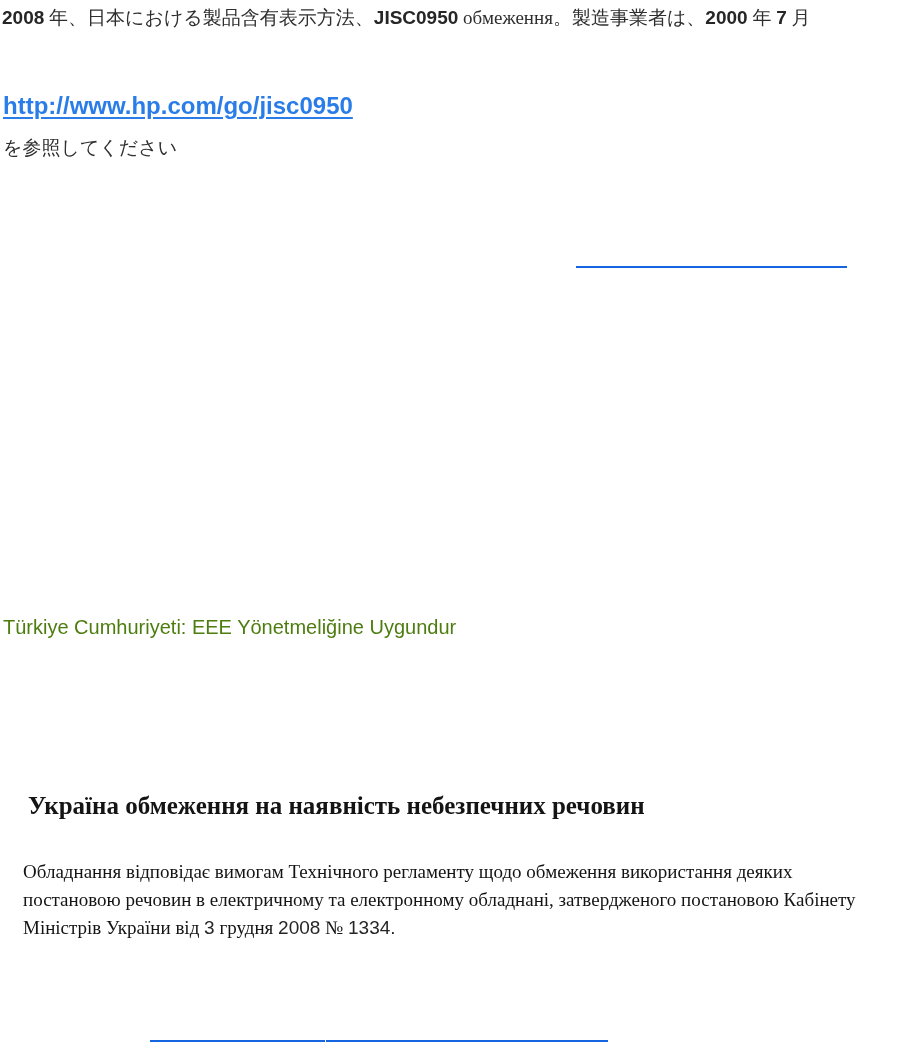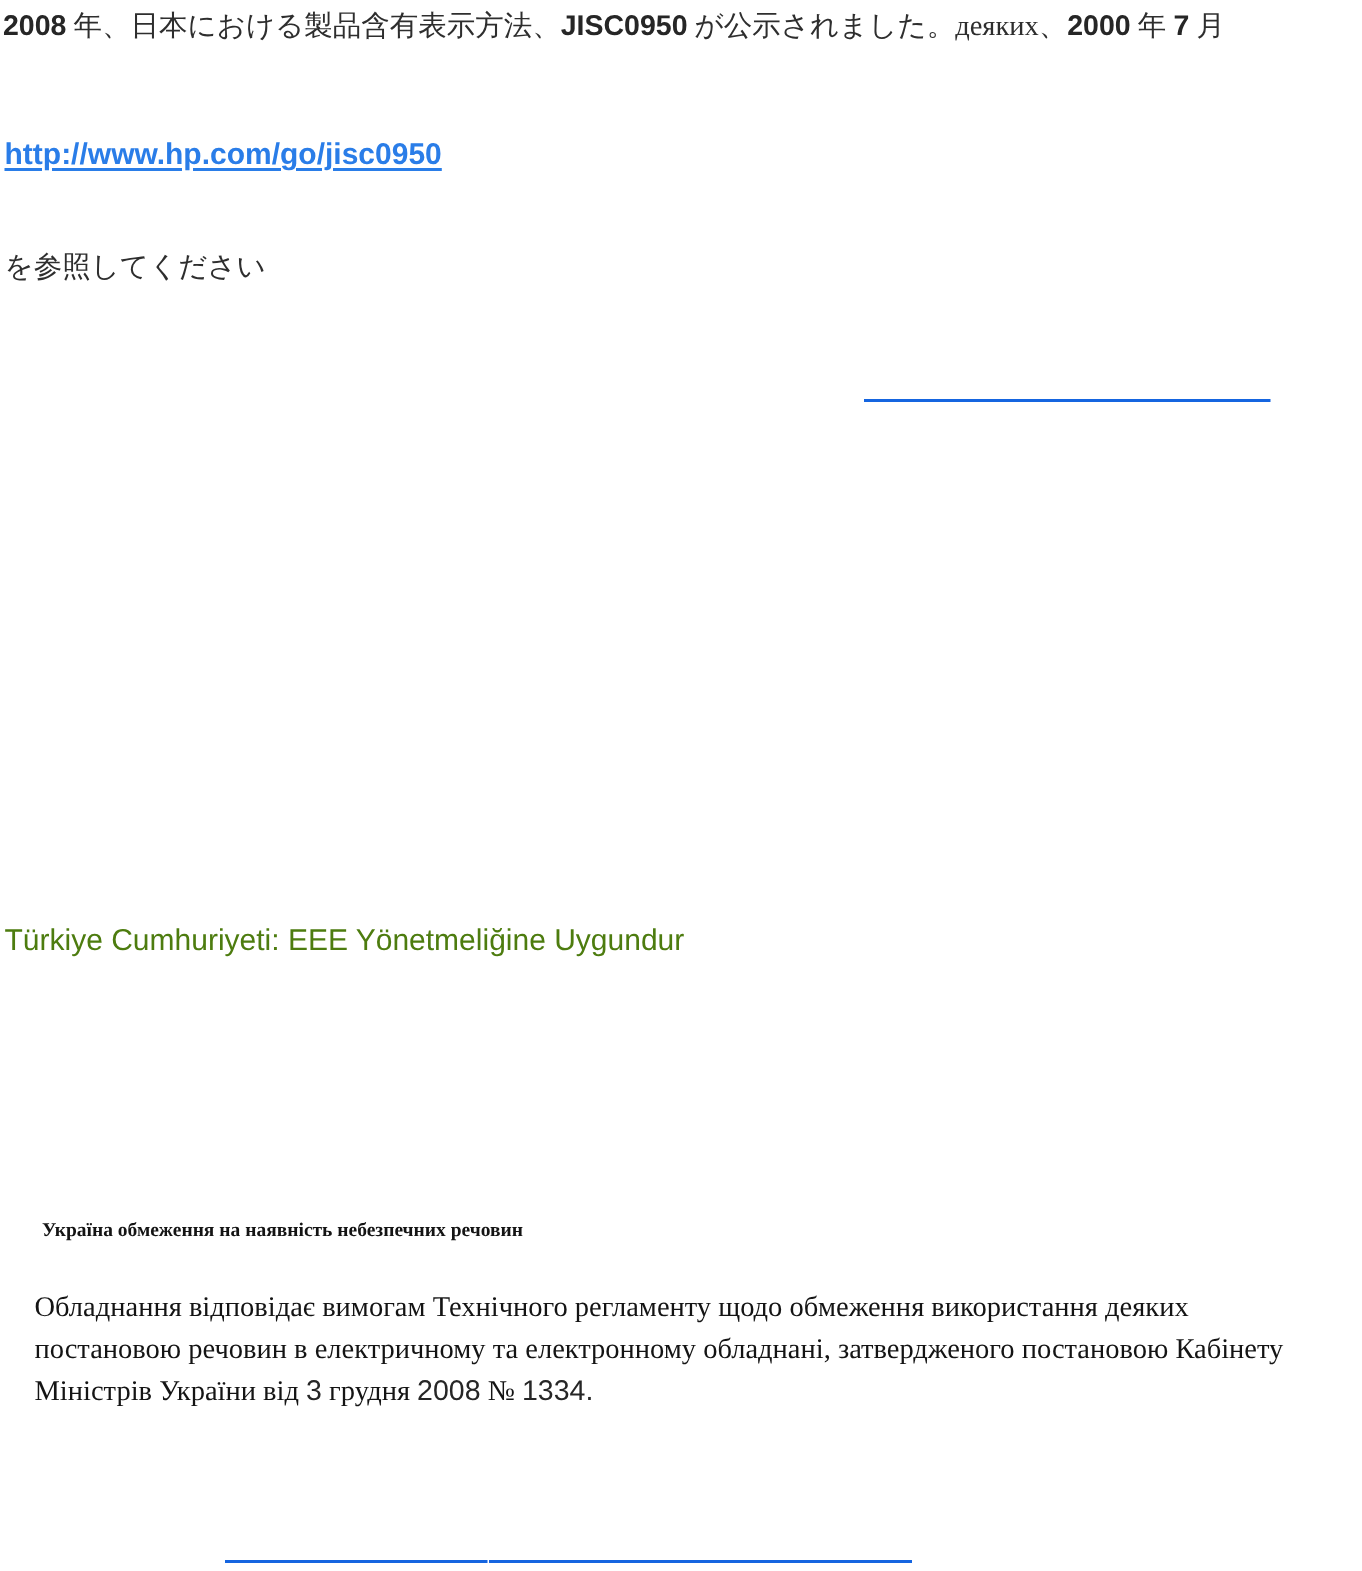--- a/index.html
+++ b/index.html
@@ -23,32 +23,31 @@
   }
   .jp-line { white-space: nowrap; }
   .num-sans {
     font-family: "Liberation Sans", sans-serif;
     font-weight: 700;
     color: #262626;
   }
   .jp-link {
     left: 3px; top: 92px;
     font-family: "Liberation Sans", sans-serif;
-    font-size: 20px; font-weight: 700;
+    font-size: 24px; font-weight: 700;
     color: #2a7de8;
     text-decoration: underline;
     text-underline-offset: 3px;
     cursor: pointer;
     white-space: nowrap;
   }
   .jp-ref {
     left: 3px; top: 135px;
     font-size: 19px; color: #2e2e2e;
     white-space: nowrap;
-    margin-top: 30px;
   }
 
   
   .link-rule {
     height: 2px;
     background: #1565e0;
     cursor: pointer;
   }
   .rule-mid    { left: 576px; top: 266px; width: 271px; }
   .rule-bot-l  { left: 150px; top: 1040px; width: 175px; }
@@ -58,42 +57,42 @@
   .tr-line {
     left: 3px; top: 616px;
     font-family: "Liberation Sans", sans-serif;
     font-size: 20px; font-weight: 400;
     color: #4d7c0f;
     white-space: nowrap;
   }
 
   
   .ua-heading {
-    left: 28px; top: 812px;
-    font-size: 13px; font-weight: 700;
+    left: 28px; top: 792px;
+    font-size: 25px; font-weight: 700;
     color: #141414;
     white-space: nowrap;
   }
   .ua-para {
     left: 23px; top: 858px; width: 882px;
     font-size: 19px; line-height: 28px;
     color: #141414;
   }
   .ua-line { white-space: nowrap; }
   .ua-num {
     font-family: "Liberation Sans", sans-serif;
     font-weight: 400;
     color: #262626;
   }
 </style>
 </head>
 <body>
 
 <div class="abs jp-para">
-  <div class="jp-line"><span class="num-sans">2008</span><span> 年、日本における製品含有表示方法、</span><span class="num-sans">JISC0950</span><span> が公示されました。деяких、</span><span class="num-sans">2000</span><span> 年 </span><span class="num-sans">7</span><span> 月</span></div>
+  <div class="jp-line"><span class="num-sans">2008</span><span> 年、日本における製品含有表示方法、</span><span class="num-sans">JISC0950</span><span> обмеження。製造事業者は、</span><span class="num-sans">2000</span><span> 年 </span><span class="num-sans">7</span><span> 月</span></div>
 </div>
 
 <a class="abs jp-link">http://www.hp.com/go/jisc0950</a>
 
 <div class="abs jp-ref">を参照してください</div>
 
 <div class="abs link-rule rule-mid"></div>
 
 <div class="abs tr-line">Türkiye Cumhuriyeti: EEE Yönetmeliğine Uygundur</div>
 

